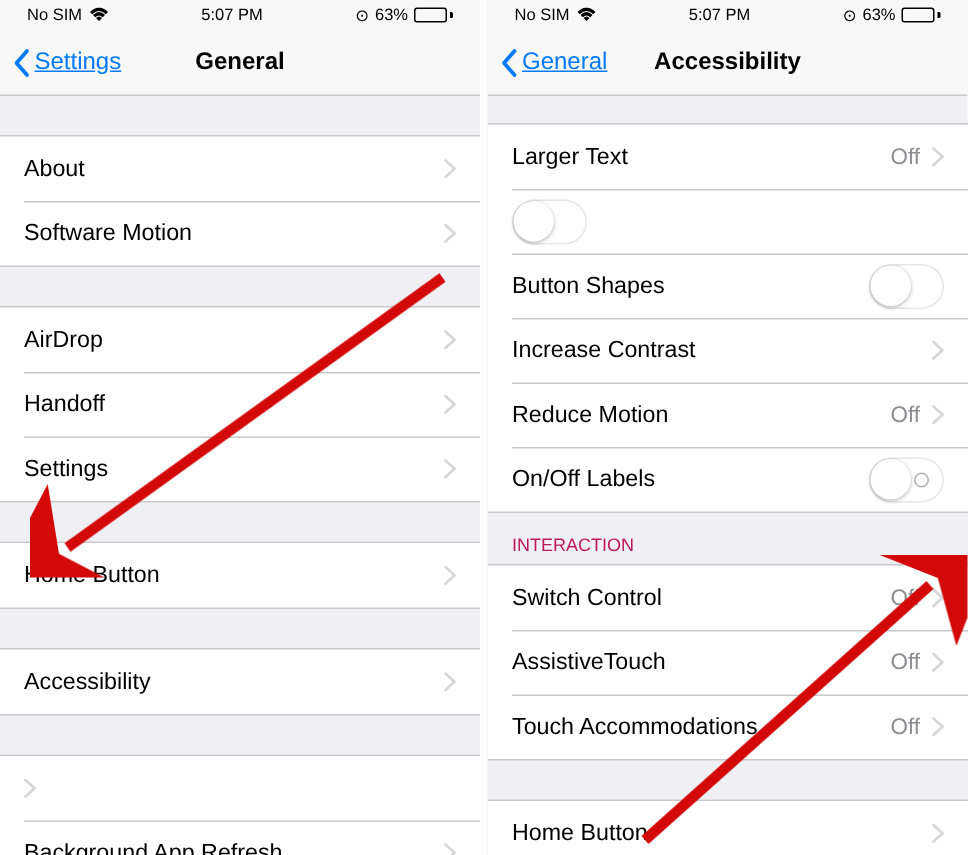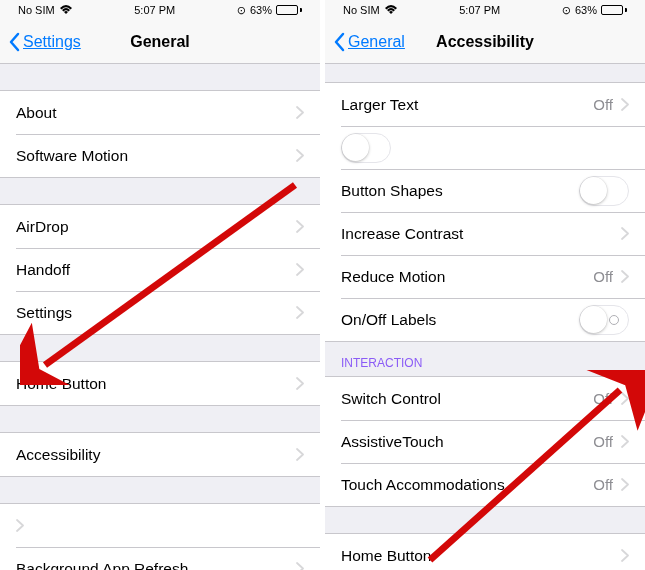--- a/index.html
+++ b/index.html
@@ -71,21 +71,21 @@
   
   .content {
     flex: 1;
     overflow-y: auto;
     overflow-x: hidden;
   }
   .section-gap { height: 26px; }
   .section-gap.small { height: 18px; }
   .section-header {
     font-size: 12px;
-    color: #8b5cf6;
+    color: #be185d;
     padding: 14px 16px 6px;
     text-transform: uppercase;
   }
   .cell-group {
     background: #fff;
     border-top: 0.5px solid #c8c7cc;
     border-bottom: 0.5px solid #c8c7cc;
   }
   .cell {
     min-height: 43px;

